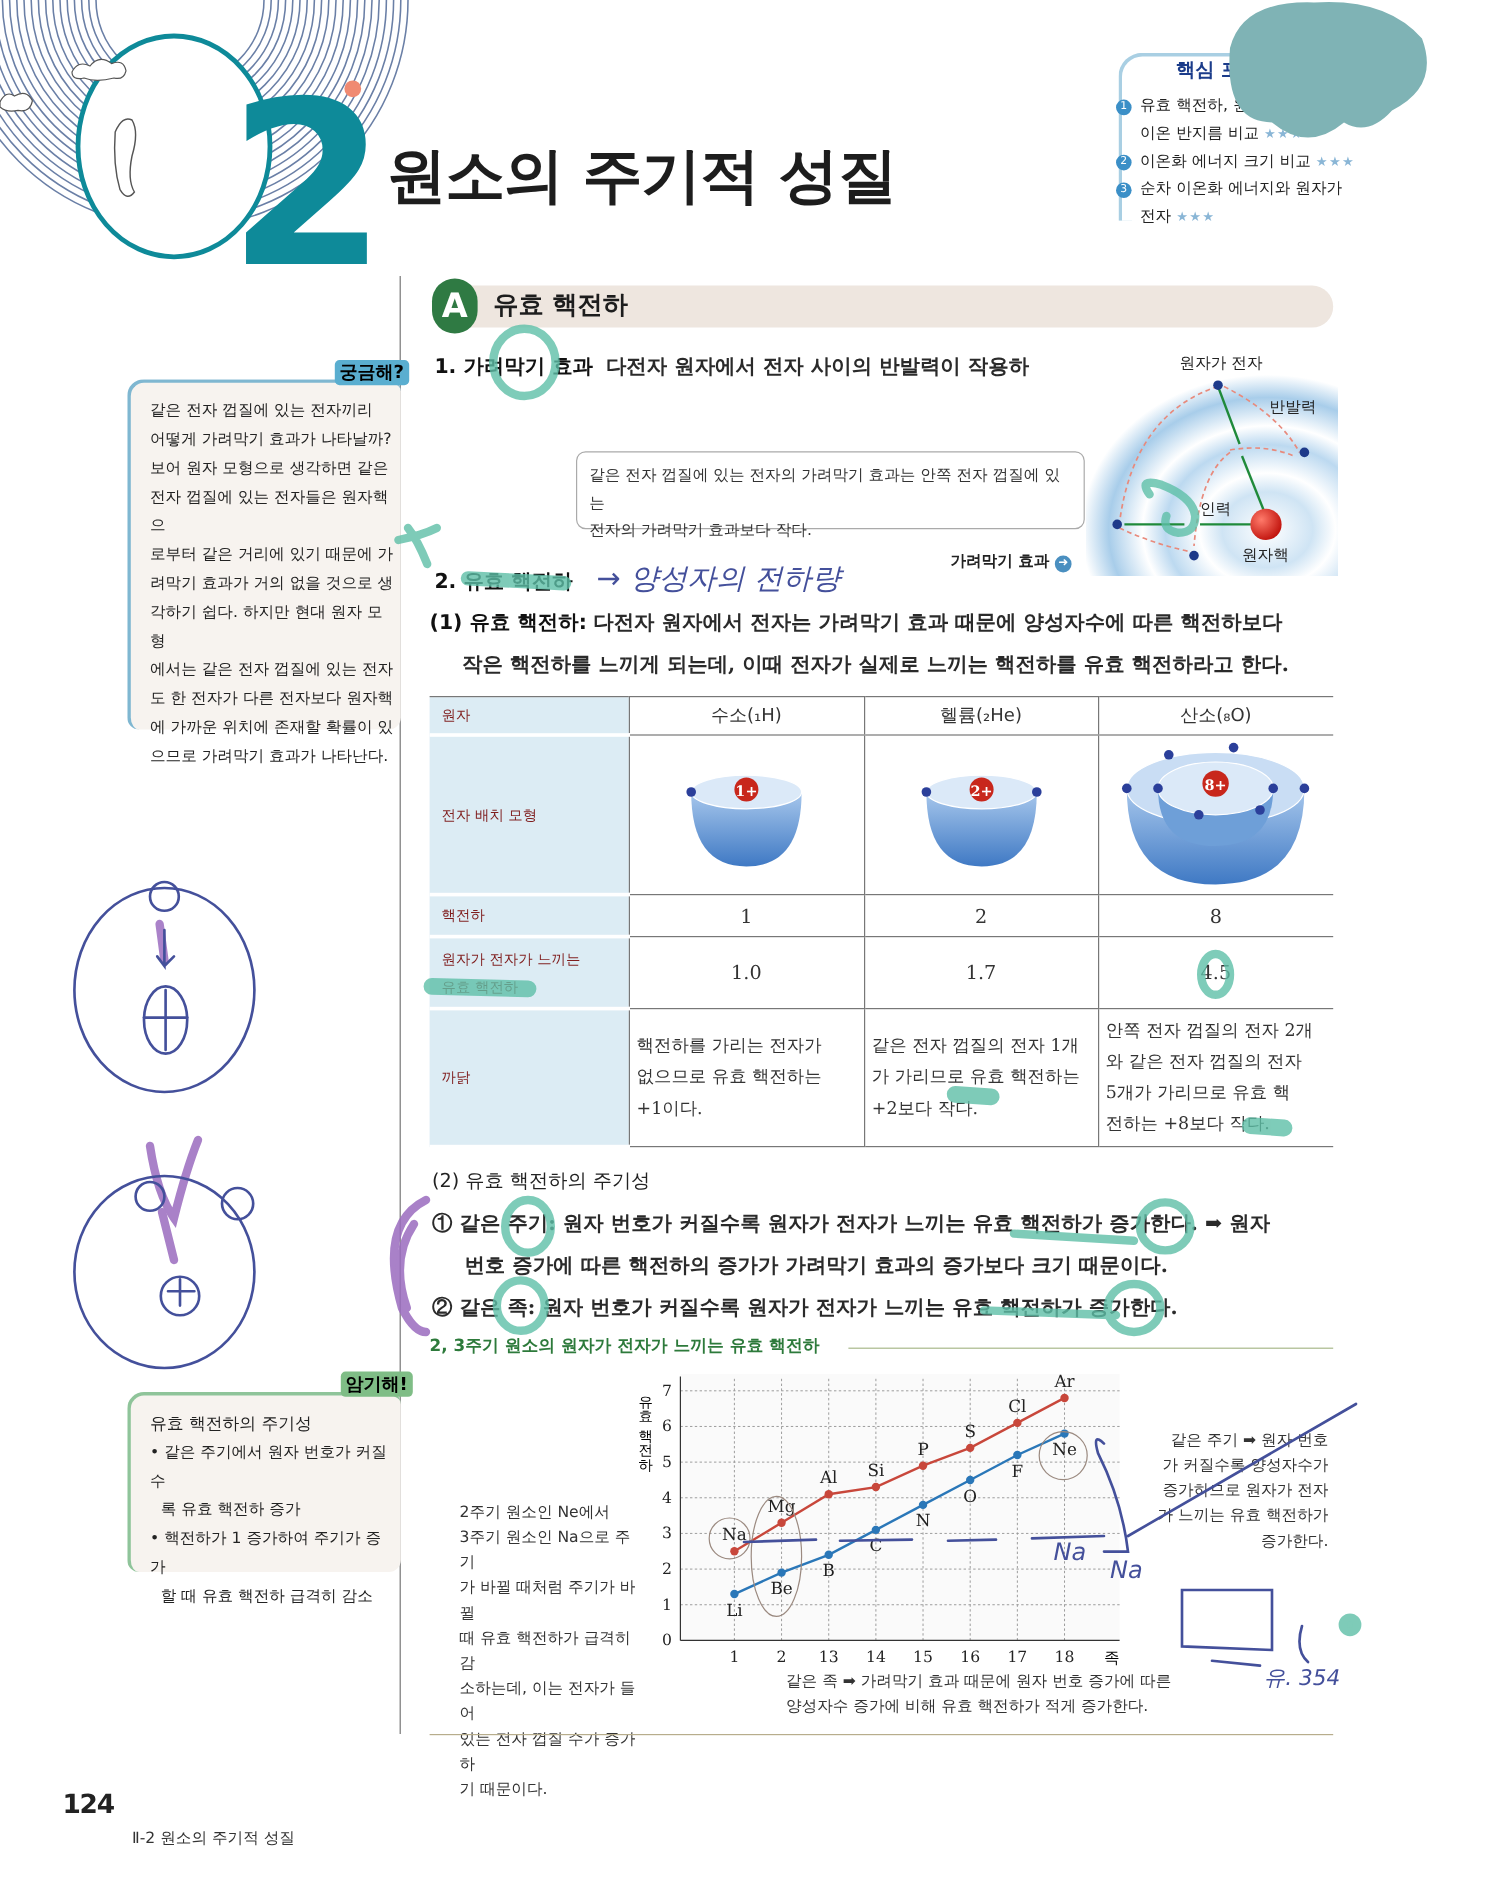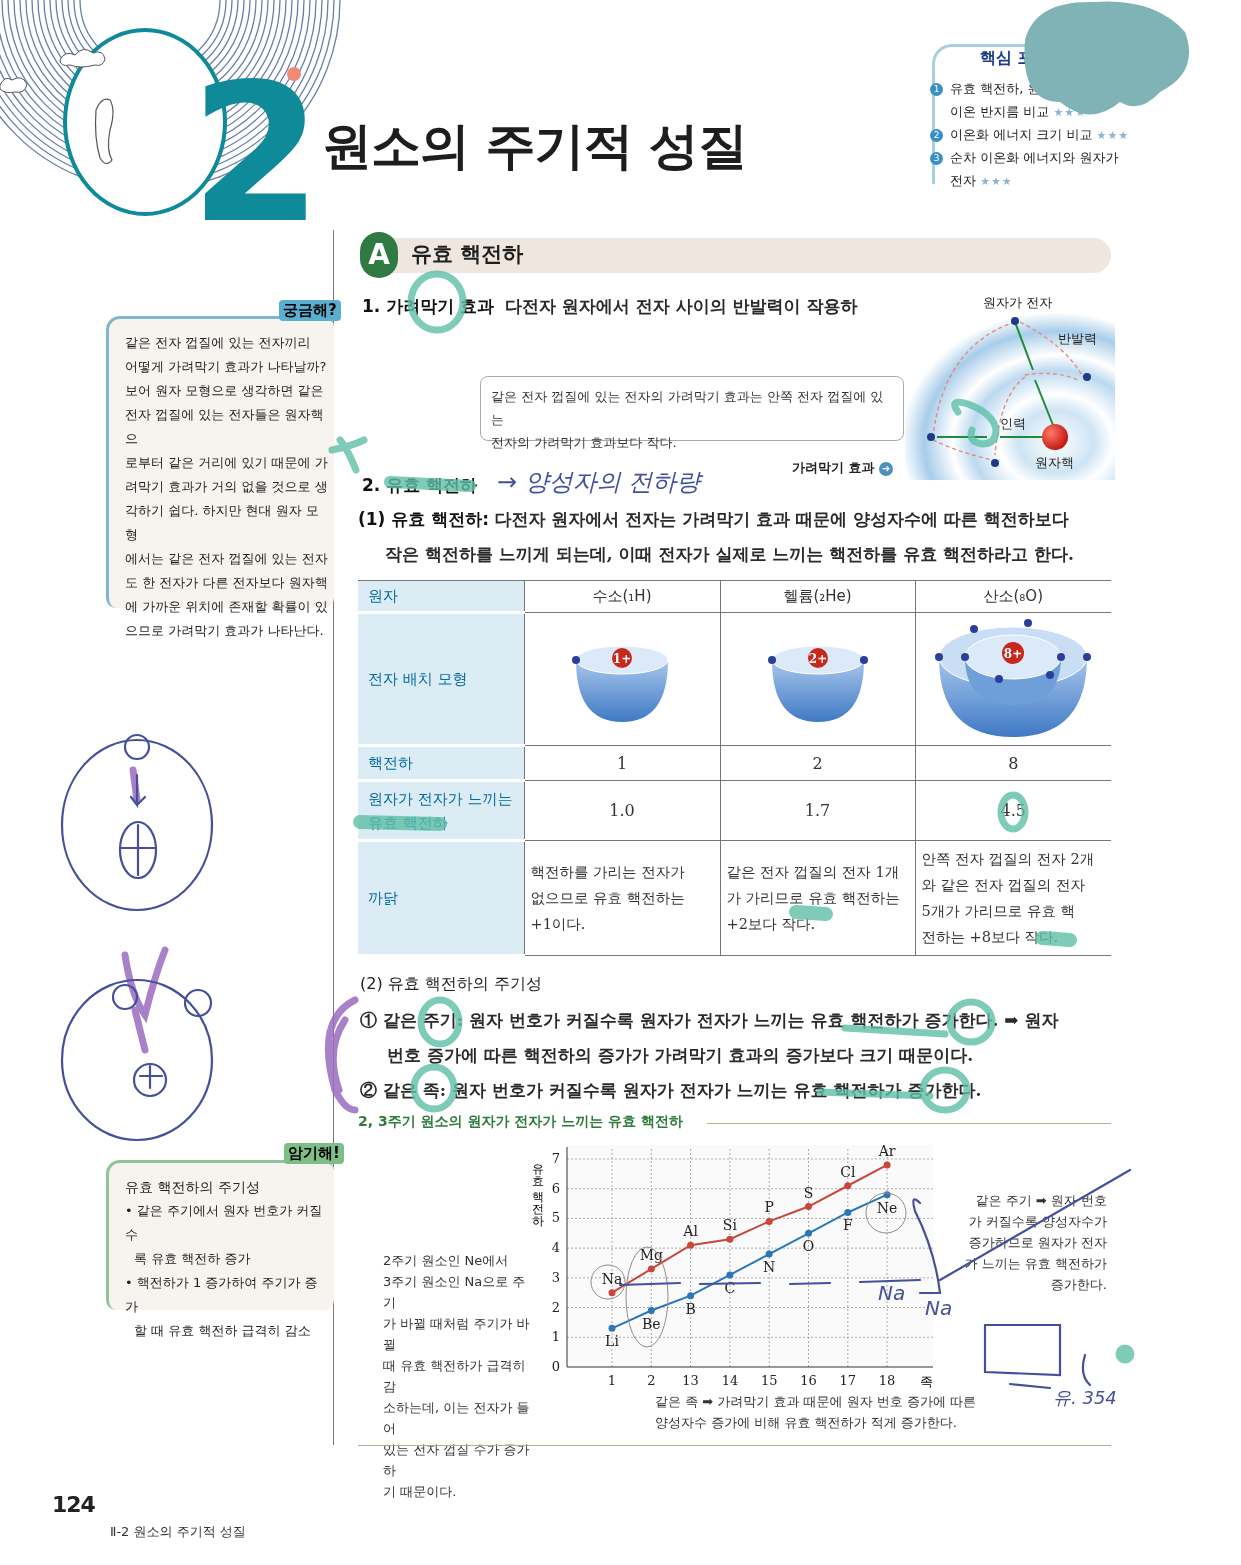--- a/index.html
+++ b/index.html
@@ -42,21 +42,21 @@
 
   
   #callout { left: 480px; top: 376px; width: 424px; height: 65px; border: 1px solid #aaa; border-radius: 8px; padding: 8px 10px; font-size: 13px; line-height: 23px; color: #333; background:#fff; }
 
   
   #shield-diagram { left: 905px; top: 285px; width: 210px; height: 195px; }
 
   
   #atom-table { left: 358px; top: 580px; width: 753px; border-collapse: collapse; table-layout: fixed; }
   #atom-table td { border-bottom: 1px solid #777; vertical-align: middle; }
-  #atom-table td.head { background: #dcecf4; font-size: 15px; padding-left: 10px; border-bottom: 3px solid #fff; color:#0369a1; }
+  #atom-table td.head { background: #dcecf4; font-size: 12px; padding-left: 10px; border-bottom: 3px solid #fff; color:#7f1d1d; }
   #atom-table td.cell { border-left: 1px solid #777; text-align:center; font-family: "DejaVu Serif", serif; font-size: 16px; color:#333; }
   #atom-table tr.hdr td.cell { font-family: "DejaVu Sans", sans-serif; font-size: 15px; }
   #atom-table td.reason { text-align:left; padding: 4px 6px; font-size: 14.5px; line-height: 26px; font-family: "DejaVu Serif", serif; }
 
   
   #chart-caption { left: 358px; top: 1113px; font-size: 14px; font-weight: bold; color: #2d7a3b; }
   #chart-caption-line { left: 707px; top: 1123px; width: 404px; height: 1px; background: #a8b88a; }
   #chart-svg { left: 525px; top: 1145px; }
   .note { font-size: 13px; line-height: 21px; color: #333; }
 

